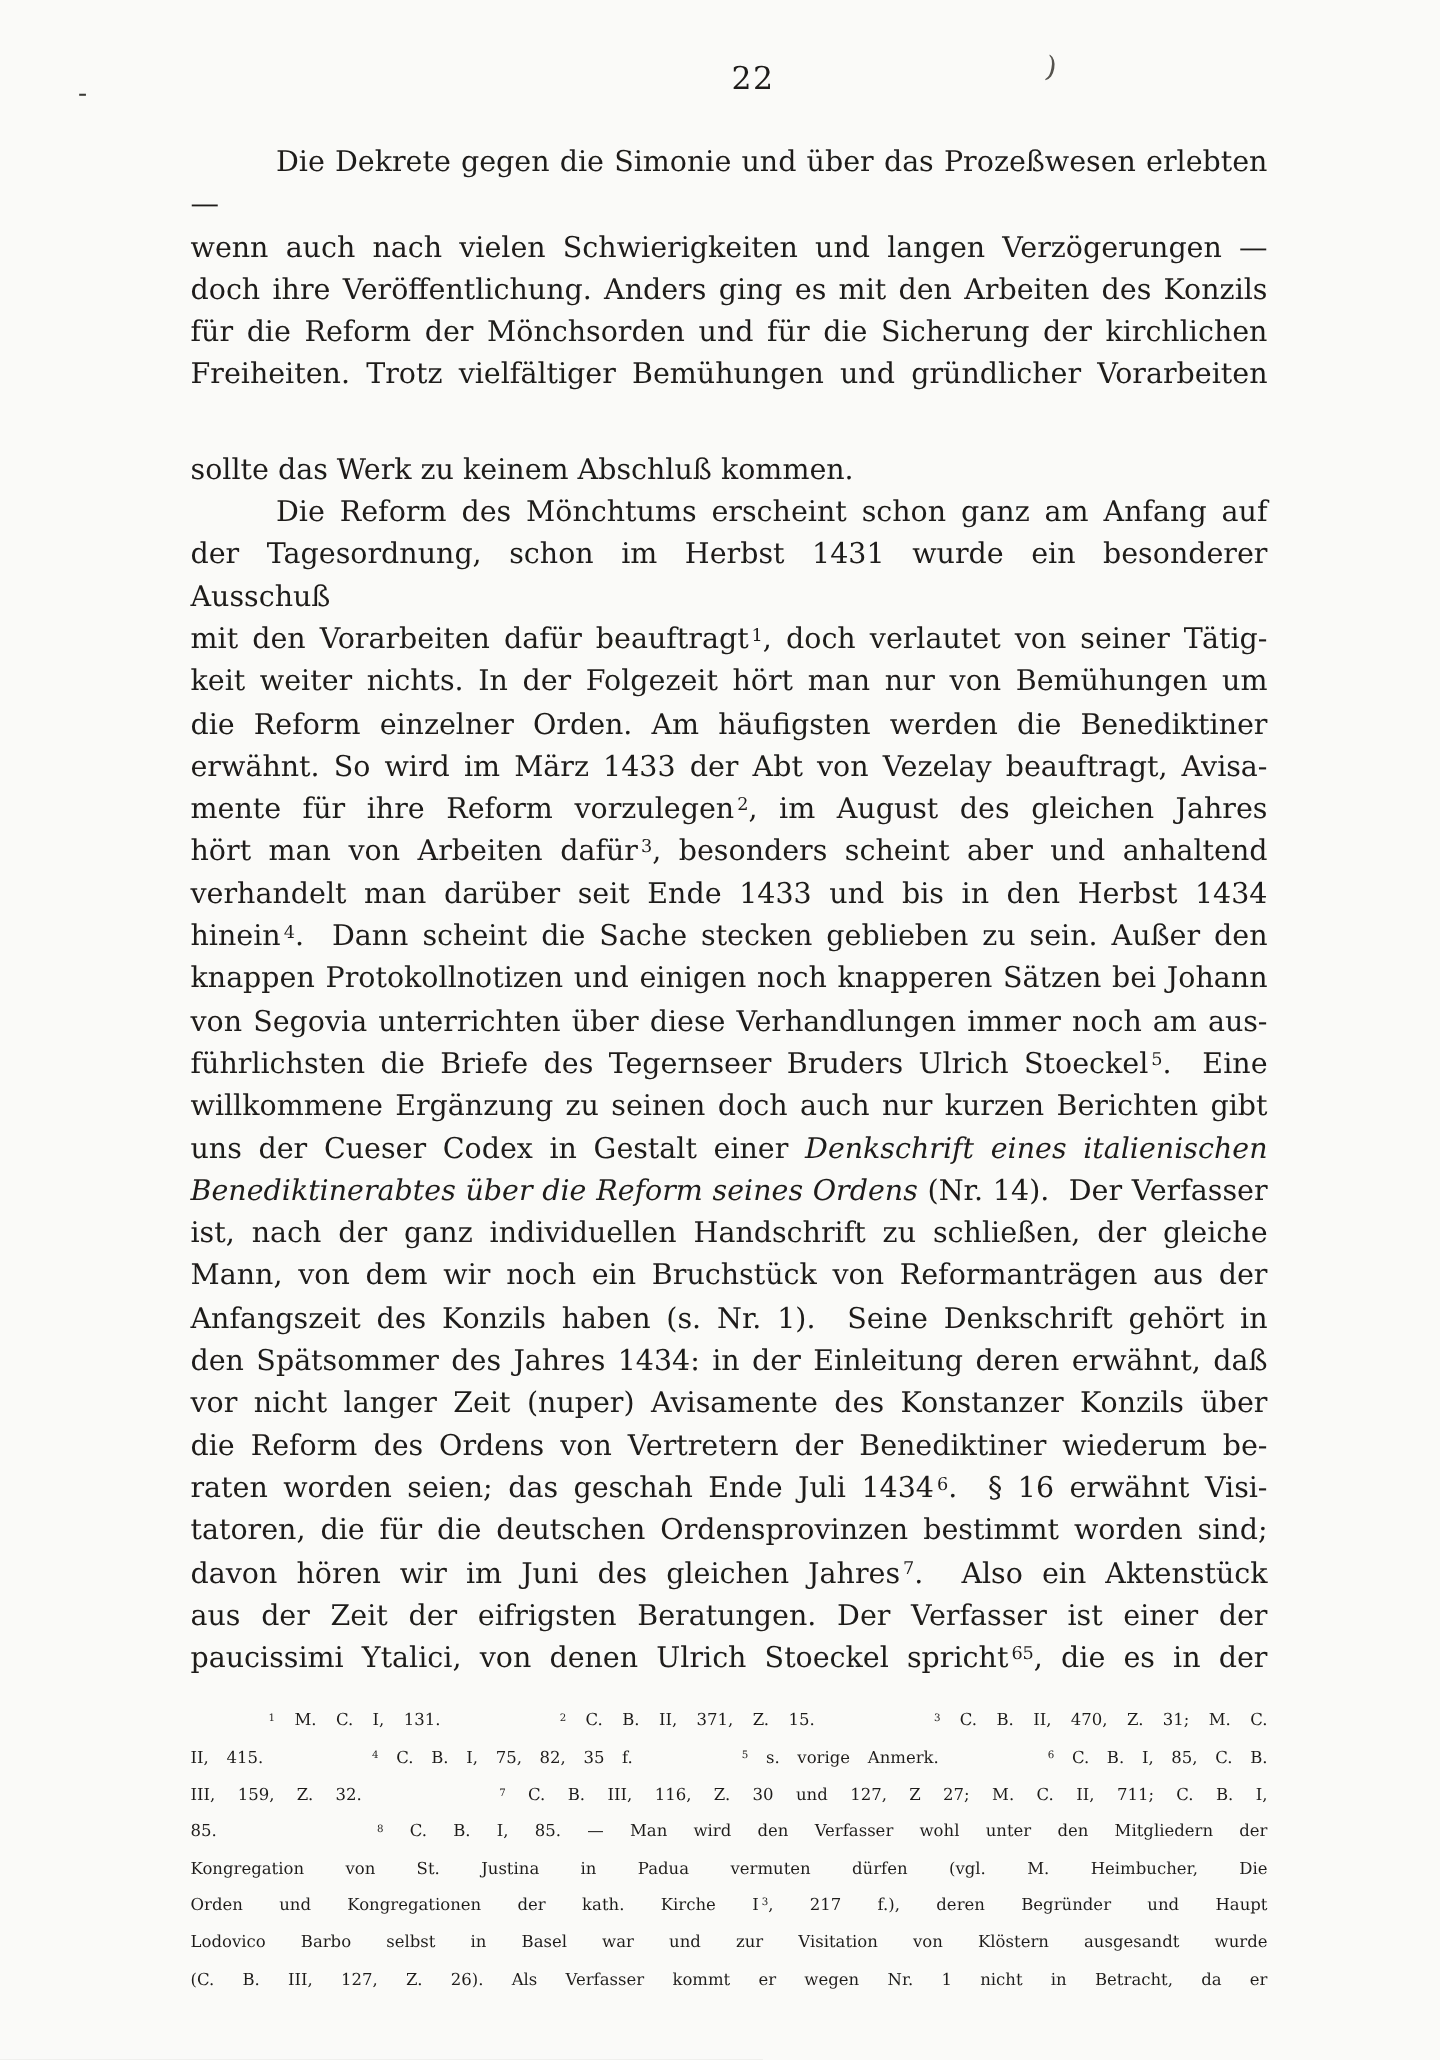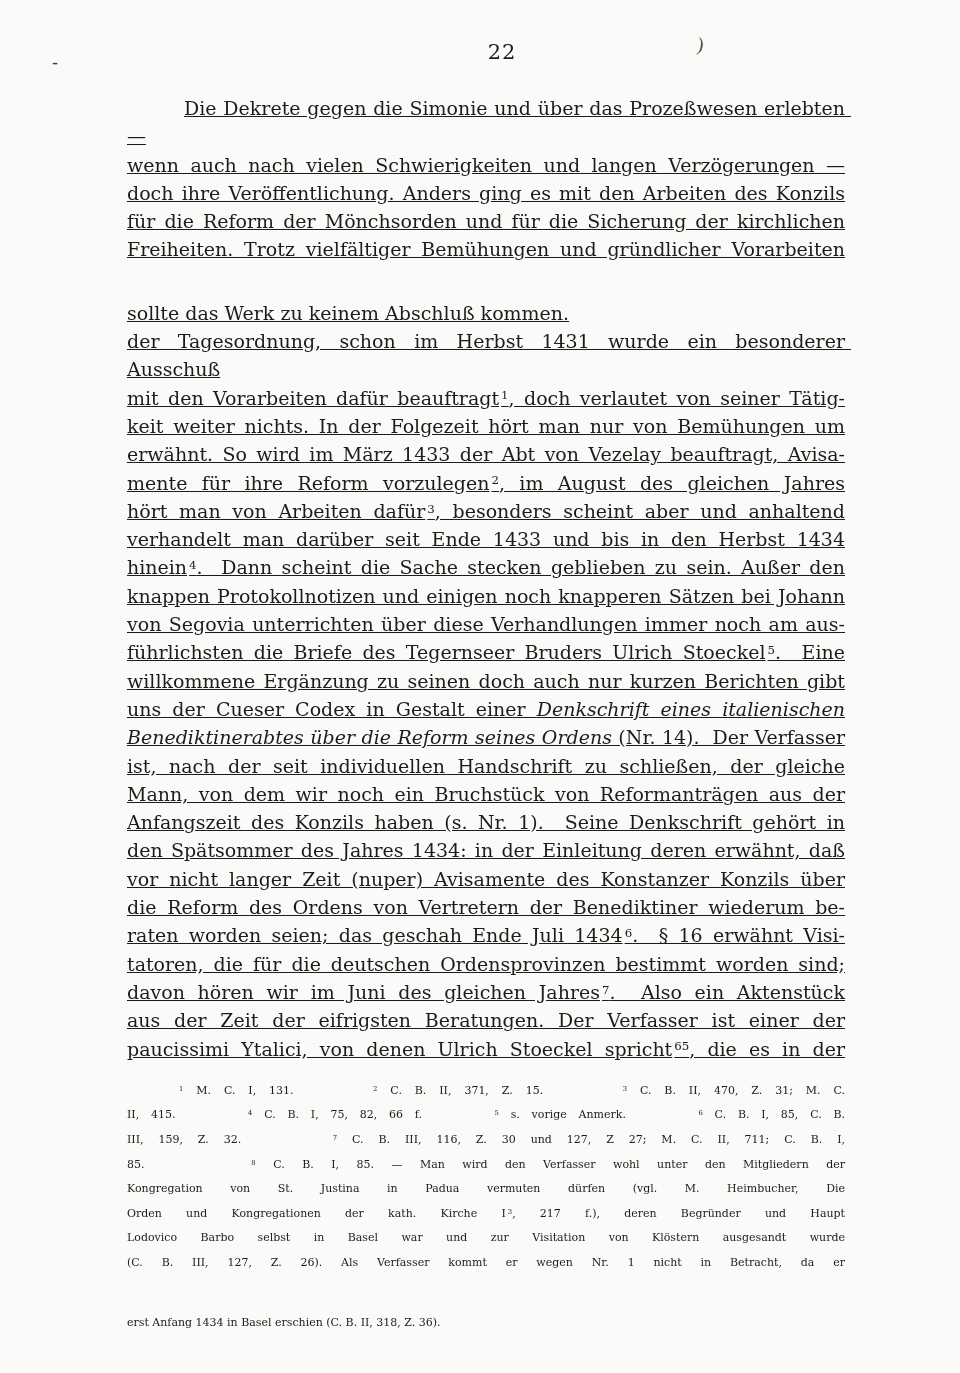--- a/index.html
+++ b/index.html
@@ -45,21 +45,20 @@
   }
   .text-column {
     position: absolute;
     left: 127px;
     top: 94px;
     width: 718px;
   }
   .body-text {
     font-size: 19px;
     line-height: 28.3px;
-    text-decoration: underline;
   }
   .footnotes {
     margin-top: 16px;
     font-size: 11px;
     line-height: 24.6px;
   }
   .line {
     text-align: justify;
     text-align-last: justify;
     text-justify: inter-word;
@@ -95,51 +94,53 @@
     <div class="body-text" id="body-text">
         <div class="paragraph">
           <div class="line indent"><span>Die Dekrete gegen die Simonie und über das Prozeßwesen erlebten —</span></div>
           <div class="line"><span>wenn auch nach vielen Schwierigkeiten und langen Verzögerungen —</span></div>
           <div class="line"><span>doch ihre Veröffentlichung. Anders ging es mit den Arbeiten des Konzils</span></div>
           <div class="line"><span>für die Reform der Mönchsorden und für die Sicherung der kirchlichen</span></div>
           <div class="line"><span>Freiheiten. Trotz vielfältiger Bemühungen und gründlicher Vorarbeiten</span></div>
           <div class="line last"><span>sollte das Werk zu keinem Abschluß kommen.</span></div>
         </div>
         <div class="paragraph">
+          <div class="line indent"><span>Die Reform des Mönchtums erscheint schon ganz am Anfang auf</span></div>
           <div class="line"><span>der Tagesordnung, schon im Herbst 1431 wurde ein besonderer Ausschuß</span></div>
           <div class="line"><span>mit den Vorarbeiten dafür beauftragt</span><sup>1</sup><span>, doch verlautet von seiner Tätig-</span></div>
           <div class="line"><span>keit weiter nichts. In der Folgezeit hört man nur von Bemühungen um</span></div>
+          <div class="line"><span>die Reform einzelner Orden. Am häufigsten werden die Benediktiner</span></div>
           <div class="line"><span>erwähnt. So wird im März 1433 der Abt von Vezelay beauftragt, Avisa-</span></div>
           <div class="line"><span>mente für ihre Reform vorzulegen</span><sup>2</sup><span>, im August des gleichen Jahres</span></div>
           <div class="line"><span>hört man von Arbeiten dafür</span><sup>3</sup><span>, besonders scheint aber und anhaltend</span></div>
           <div class="line"><span>verhandelt man darüber seit Ende 1433 und bis in den Herbst 1434</span></div>
           <div class="line"><span>hinein</span><sup>4</sup><span>.  Dann scheint die Sache stecken geblieben zu sein. Außer den</span></div>
           <div class="line"><span>knappen Protokollnotizen und einigen noch knapperen Sätzen bei Johann</span></div>
           <div class="line"><span>von Segovia unterrichten über diese Verhandlungen immer noch am aus-</span></div>
           <div class="line"><span>führlichsten die Briefe des Tegernseer Bruders Ulrich Stoeckel</span><sup>5</sup><span>.  Eine</span></div>
           <div class="line"><span>willkommene Ergänzung zu seinen doch auch nur kurzen Berichten gibt</span></div>
           <div class="line"><span>uns der Cueser Codex in Gestalt einer </span><span class="it">Denkschrift eines italienischen</span></div>
           <div class="line"><span class="it">Benediktinerabtes über die Reform seines Ordens</span><span> (Nr. 14).  Der Verfasser</span></div>
-          <div class="line"><span>ist, nach der seit individuellen Handschrift zu schließen, der gleiche</span></div>
+          <div class="line"><span>ist, nach der ganz individuellen Handschrift zu schließen, der gleiche</span></div>
           <div class="line"><span>Mann, von dem wir noch ein Bruchstück von Reformanträgen aus der</span></div>
           <div class="line"><span>Anfangszeit des Konzils haben (s. Nr. 1).  Seine Denkschrift gehört in</span></div>
           <div class="line"><span>den Spätsommer des Jahres 1434: in der Einleitung deren erwähnt, daß</span></div>
           <div class="line"><span>vor nicht langer Zeit (nuper) Avisamente des Konstanzer Konzils über</span></div>
           <div class="line"><span>die Reform des Ordens von Vertretern der Benediktiner wiederum be-</span></div>
           <div class="line"><span>raten worden seien; das geschah Ende Juli 1434</span><sup>6</sup><span>.  § 16 erwähnt Visi-</span></div>
           <div class="line"><span>tatoren, die für die deutschen Ordensprovinzen bestimmt worden sind;</span></div>
           <div class="line"><span>davon hören wir im Juni des gleichen Jahres</span><sup>7</sup><span>.  Also ein Aktenstück</span></div>
           <div class="line"><span>aus der Zeit der eifrigsten Beratungen. Der Verfasser ist einer der</span></div>
           <div class="line"><span>paucissimi Ytalici, von denen Ulrich Stoeckel spricht</span><sup>65</sup><span>, die es in der</span></div>
         </div>
       </div>
     <div class="footnotes" id="footnotes">
         <div class="paragraph">
           <div class="line indent"><sup>1</sup><span> M. C. I, 131.      </span><sup>2</sup><span> C. B. II, 371, Z. 15.      </span><sup>3</sup><span> C. B. II, 470, Z. 31; M. C.</span></div>
-          <div class="line"><span>II, 415.      </span><sup>4</sup><span> C. B. I, 75, 82, 66 f.      </span><sup>5</sup><span> s. vorige Anmerk.      </span><sup>6</sup><span> C. B. I, 85, C. B.</span></div>
+          <div class="line"><span>II, 415.      </span><sup>4</sup><span> C. B. I, 75, 82, 35 f.      </span><sup>5</sup><span> s. vorige Anmerk.      </span><sup>6</sup><span> C. B. I, 85, C. B.</span></div>
           <div class="line"><span>III, 159, Z. 32.      </span><sup>7</sup><span> C. B. III, 116, Z. 30 und 127, Z 27; M. C. II, 711; C. B. I,</span></div>
           <div class="line"><span>85.      </span><sup>8</sup><span> C. B. I, 85. — Man wird den Verfasser wohl unter den Mitgliedern der</span></div>
           <div class="line"><span>Kongregation von St. Justina in Padua vermuten dürfen (vgl. M. Heimbucher, Die</span></div>
           <div class="line"><span>Orden und Kongregationen der kath. Kirche I</span><sup>3</sup><span>, 217 f.), deren Begründer und Haupt</span></div>
           <div class="line"><span>Lodovico Barbo selbst in Basel war und zur Visitation von Klöstern ausgesandt wurde</span></div>
           <div class="line"><span>(C. B. III, 127, Z. 26). Als Verfasser kommt er wegen Nr. 1 nicht in Betracht, da er</span></div>
           <div class="line last"><span>erst Anfang 1434 in Basel erschien (C. B. II, 318, Z. 36).</span></div>
         </div>
       </div>
   </div>

